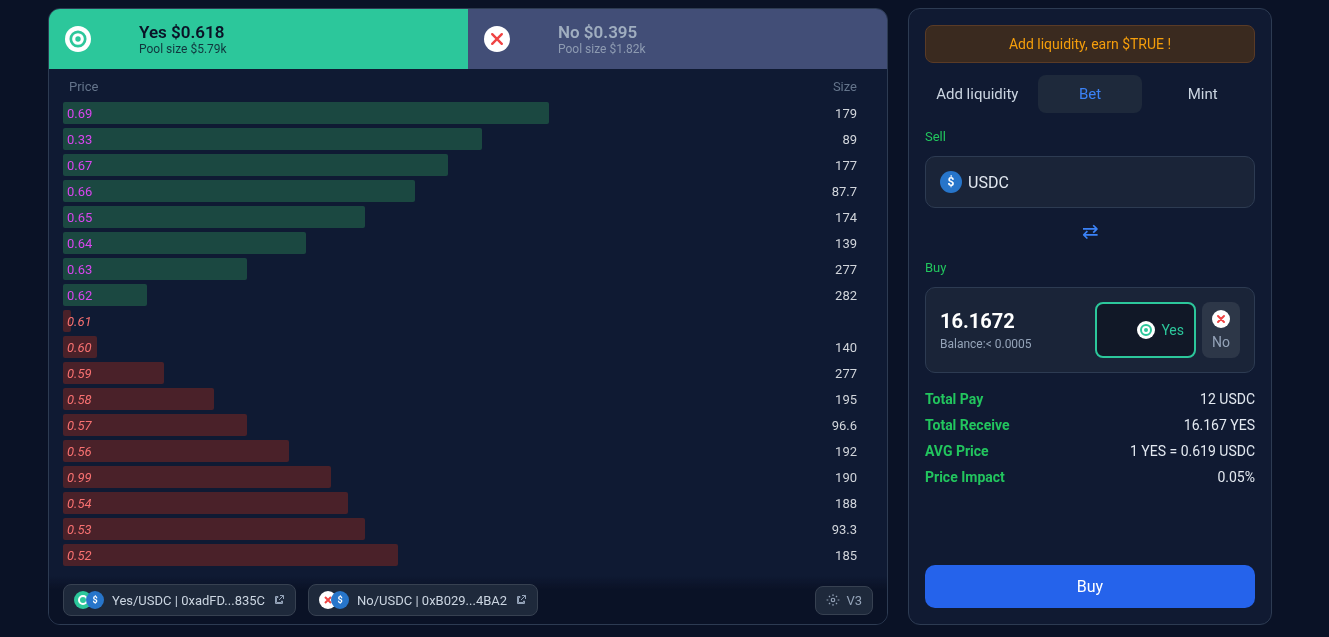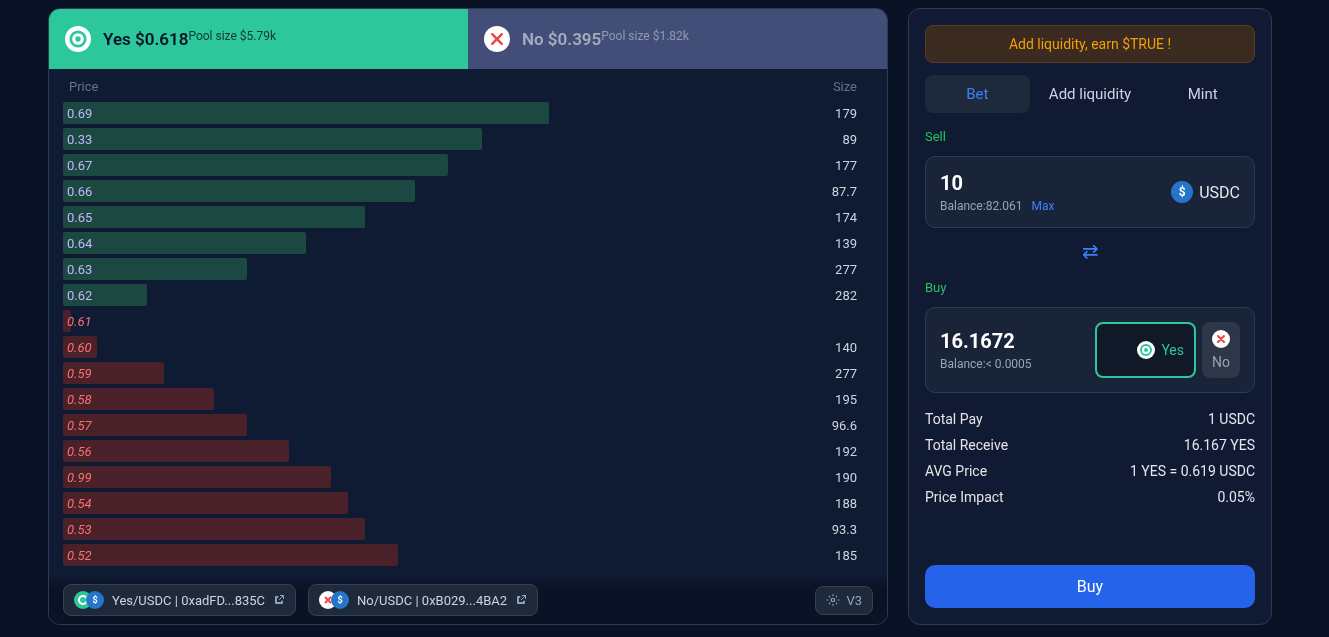--- a/index.html
+++ b/index.html
@@ -35,21 +35,21 @@
     align-items: center;
     gap: 12px;
     padding: 0 16px;
     cursor: pointer;
   }
   .tab.yes { background: #2cc79b; color: #0a1226; }
   .tab.no { background: #424e77; color: #a0aec0; }
   .tab .ico { width: 26px; height: 26px; border-radius: 50%; display:flex; align-items:center; justify-content:center; }
   .tab.yes .ico { background: #fff; }
   .tab.no .ico { background: #fff; }
-  .tab .tt { display:flex; flex-direction: row; }
+  .tab .tt { display:flex; flex-direction: column; margin-left: 36px; }
   .tab .tt .a { font-weight: 600; font-size: 17px; }
   .tab .tt .b { font-size: 12px; opacity: 0.8; }
   .ob-head {
     display:flex; justify-content: space-between;
     padding: 10px 30px 6px 20px;
     color: #64748b; font-size: 13px;
   }
   .ob-body {
     flex: 1;
     overflow-y: auto;
@@ -67,21 +67,21 @@
     font-size: 13px;
   }
   .row .bar {
     position:absolute; left:14px; top:2px; bottom:2px;
     border-radius: 2px;
     z-index:0;
   }
   .row.g .bar { background: #1b4841; }
   .row.r .bar { background: #4a2129; }
   .row .p { position: relative; z-index:1; }
-  .row.g .p { color: #c4b5fd; }
+  .row.g .p { color: #d946ef; }
   .row.r .p { color: #f87171; font-style: italic; }
   .row .s { position: relative; z-index:1; color:#d1d5db; }
   .bottom {
     position:absolute; left:0; right:0; bottom:0;
     height: 48px;
     display:flex; align-items:center; gap:12px;
     padding: 0 14px;
     background: linear-gradient(to top, rgba(10,18,38,1) 70%, rgba(10,18,38,0));
   }
   .pair {
@@ -162,21 +162,21 @@
     border-radius:8px;
     padding:8px 10px;
     font-size:14px;
     cursor:pointer;
   }
   .ynb.yes { background:#111827; border:2px solid #2cc79b; color:#2cc79b;padding-left:40px; }
   .ynb.no { background:#2d3748; color:#94a3b8;flex-direction:column; }
   .yn .circ { width:18px; height:18px; border-radius:50%; background:#fff; display:flex; align-items:center; justify-content:center; }
   .stats { display:flex; flex-direction:column; gap:10px; margin-top:6px; }
   .stat { display:flex; justify-content:space-between; font-size:14px; }
-  .stat .k { color:#e5e5e5; }
+  .stat .k { color:#22c55e;font-weight:bold; }
   .stat .v { color:#e2e8f0; }
   .buybtn {
     margin-top:auto;
     background:#2563eb;
     color:#fff;
     text-align:center;
     padding:12px;
     border-radius:10px;
     font-size:16px;
     cursor:pointer;
@@ -348,34 +348,27 @@
       <span>V3</span>
     </div>
   </div>
 </div>
 
 <div class="right">
   <div class="banner">
     <span>Add liquidity, earn $TRUE !</span>
   </div>
   <div class="rtabs">
+    <div class="rtab">Add liquidity</div>
     <div class="rtab active">Bet</div>
-    <div class="rtab">Add liquidity</div>
     <div class="rtab">Mint</div>
   </div>
 
   <div class="lbl">Sell</div>
   <div class="card">
-    <div class="lefttxt">
-      <div class="amt">10</div>
-      <div class="bal">
-        <span>Balance:</span><span>82.061</span>
-        <span class="max">Max</span>
-      </div>
-    </div>
     <div class="token">
       <div class="usdc-ico">$</div>
       <span>USDC</span>
     </div>
   </div>
 
   <div class="swap">⇅</div>
 
   <div class="lbl">Buy</div>
   <div class="card">
@@ -402,21 +395,21 @@
             </svg>
           </div>
         <span>No</span>
       </div>
     </div>
   </div>
 
   <div class="stats">
     <div class="stat">
         <span class="k">Total Pay</span>
-        <span class="v">1 USDC</span>
+        <span class="v">12 USDC</span>
       </div>
     <div class="stat">
         <span class="k">Total Receive</span>
         <span class="v">16.167 YES</span>
       </div>
     <div class="stat">
         <span class="k">AVG Price</span>
         <span class="v">1 YES = 0.619 USDC</span>
       </div>
     <div class="stat">

